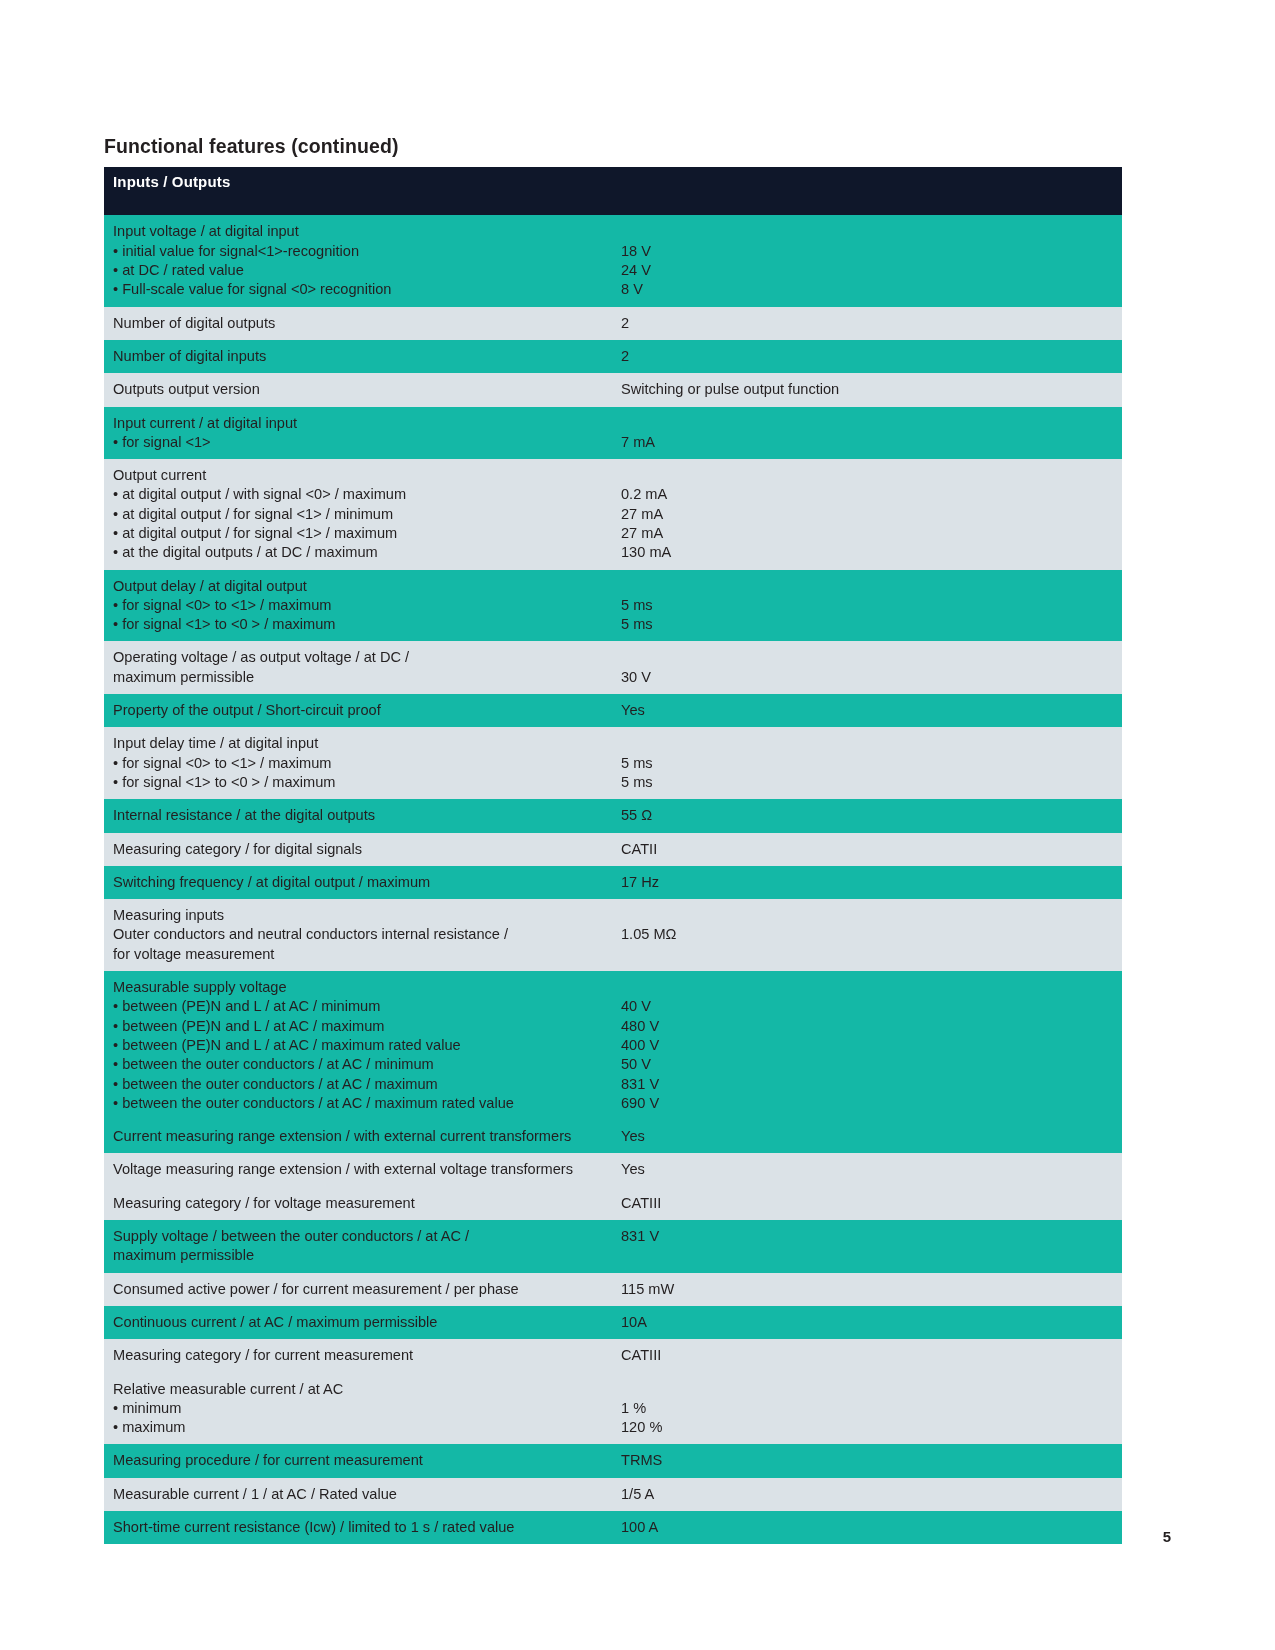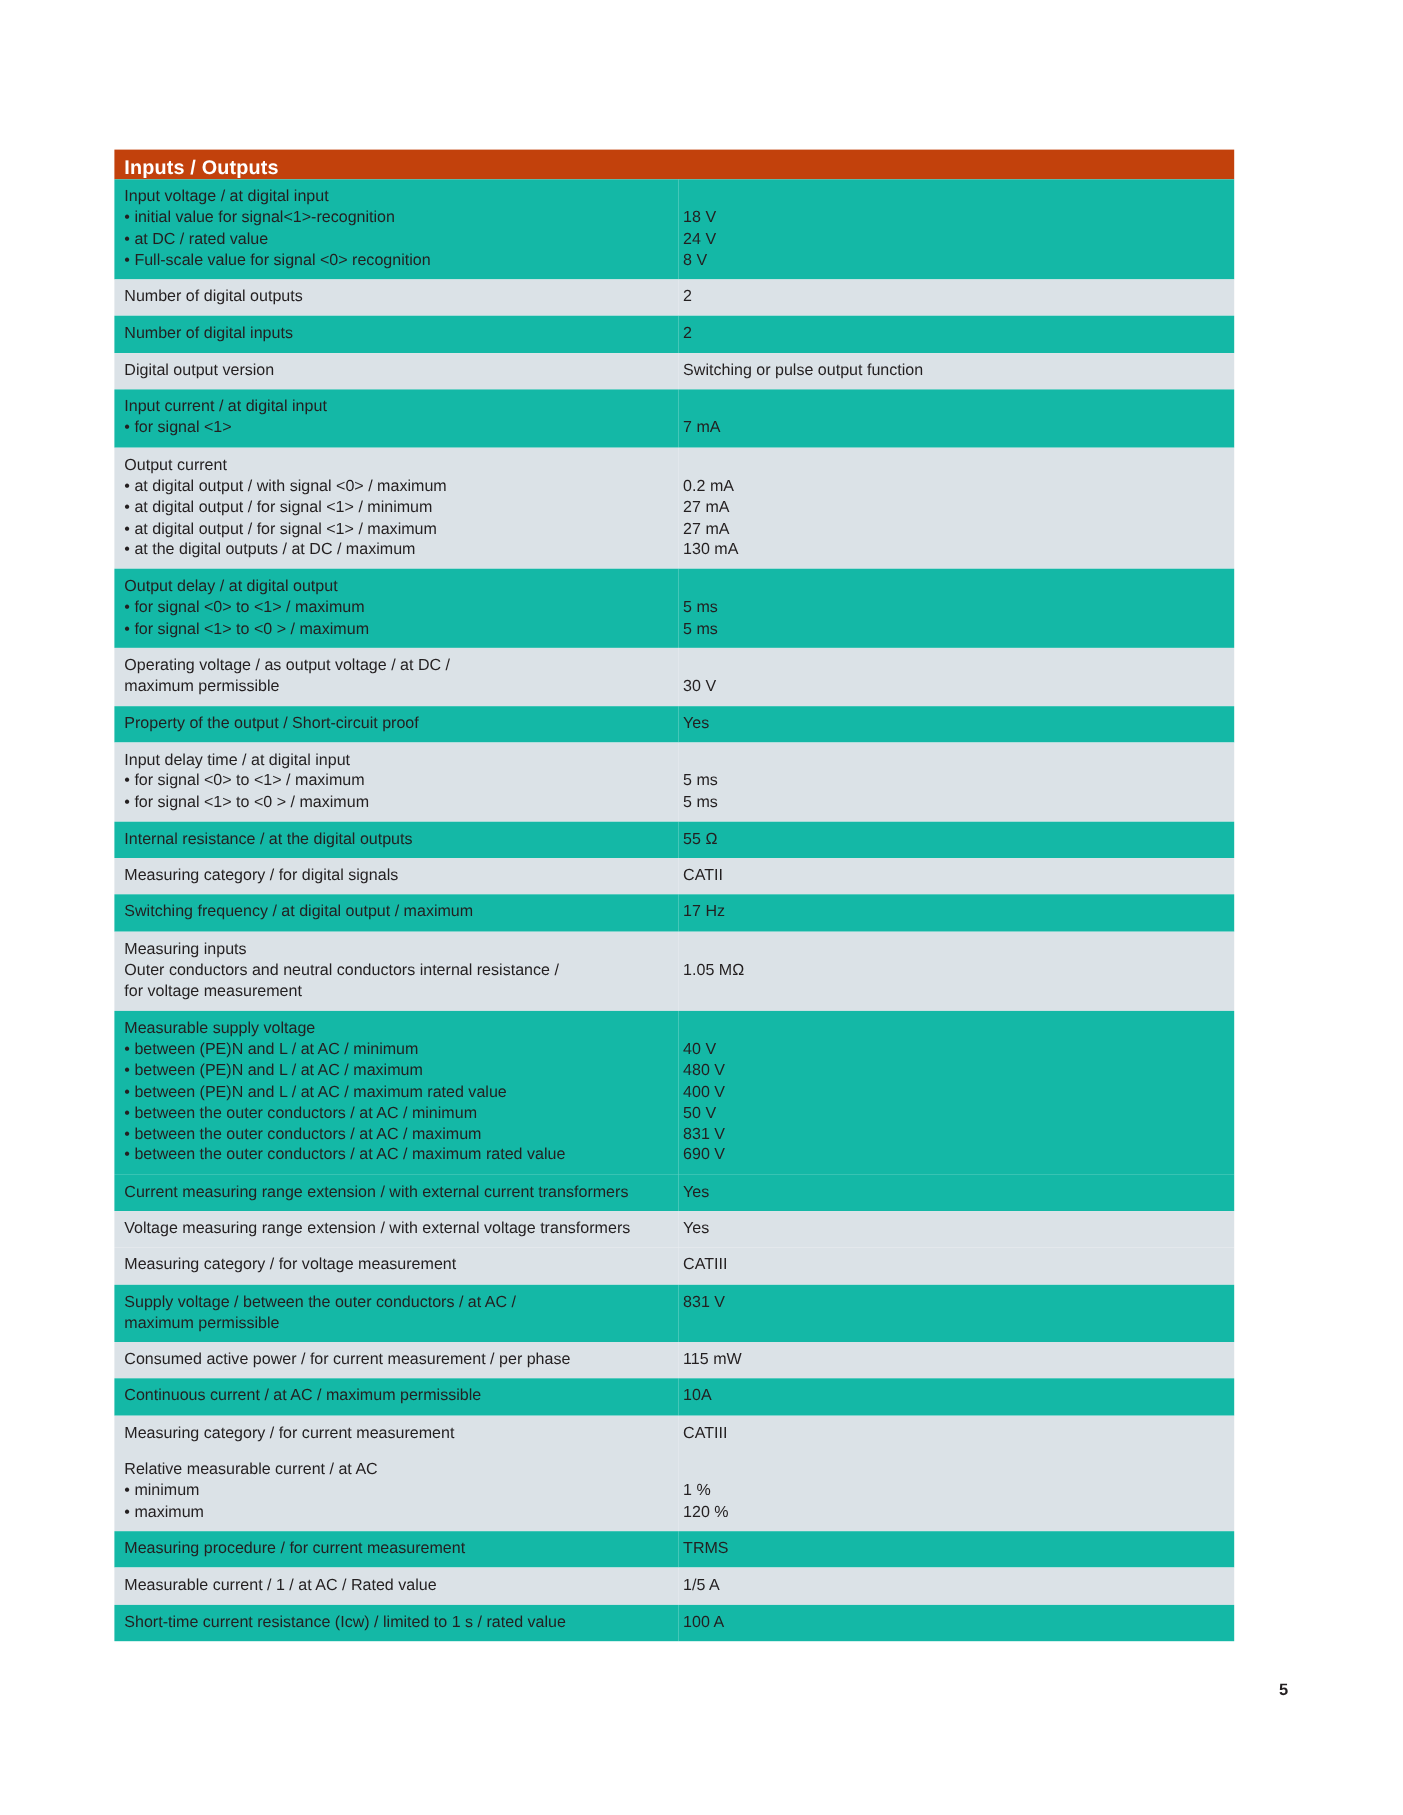--- a/index.html
+++ b/index.html
@@ -43,25 +43,25 @@
   .spec-table {
     width: 1018px;
     border-collapse: collapse;
     table-layout: fixed;
   }
 
   .spec-table col.c-label { width: 513px; }
   .spec-table col.c-value { width: 505px; }
 
   .section-header td {
-    background: #c2410c;
+    background: #0f172a;
     color: #ffffff;
-    font-size: 18px;
+    font-size: 15px;
     font-weight: bold;
-    padding: 6px 9px 0 9px;
+    padding: 6px 9px 25px 9px;
     letter-spacing: 0.15px;
   }
 
   .spec-row td {
     font-size: 14.6px;
     line-height: 19.3px;
     color: #231f20;
     padding: 7px 9px 7px 9px;
     vertical-align: top;
   }
@@ -86,20 +86,21 @@
     color: #231f20;
   }
 </style>
 </head>
 <body>
 
 <div class="page">
 
   <div class="content">
 
+    <h1 class="page-heading">Functional features (continued)</h1>
 
     <table class="spec-table">
       <colgroup>
         <col class="c-label">
         <col class="c-value">
       </colgroup>
       <tbody>
         <tr class="section-header">
           <td colspan="2">Inputs / Outputs</td>
         </tr>
@@ -128,21 +129,21 @@
           <tr class="spec-row odd">
             <td class="label-cell">
               <span class="lbl-line">Number of digital inputs</span>
             </td>
             <td class="value-cell">
               <span class="val-line">2</span>
             </td>
           </tr>
           <tr class="spec-row even">
             <td class="label-cell">
-              <span class="lbl-line">Digital output version</span>
+              <span class="lbl-line">Outputs output version</span>
             </td>
             <td class="value-cell">
               <span class="val-line">Switching or pulse output function</span>
             </td>
           </tr>
           <tr class="spec-row odd">
             <td class="label-cell">
               <span class="lbl-line">Input current / at digital input</span>
               <span class="lbl-line">• for signal &lt;1&gt;</span>
             </td>

